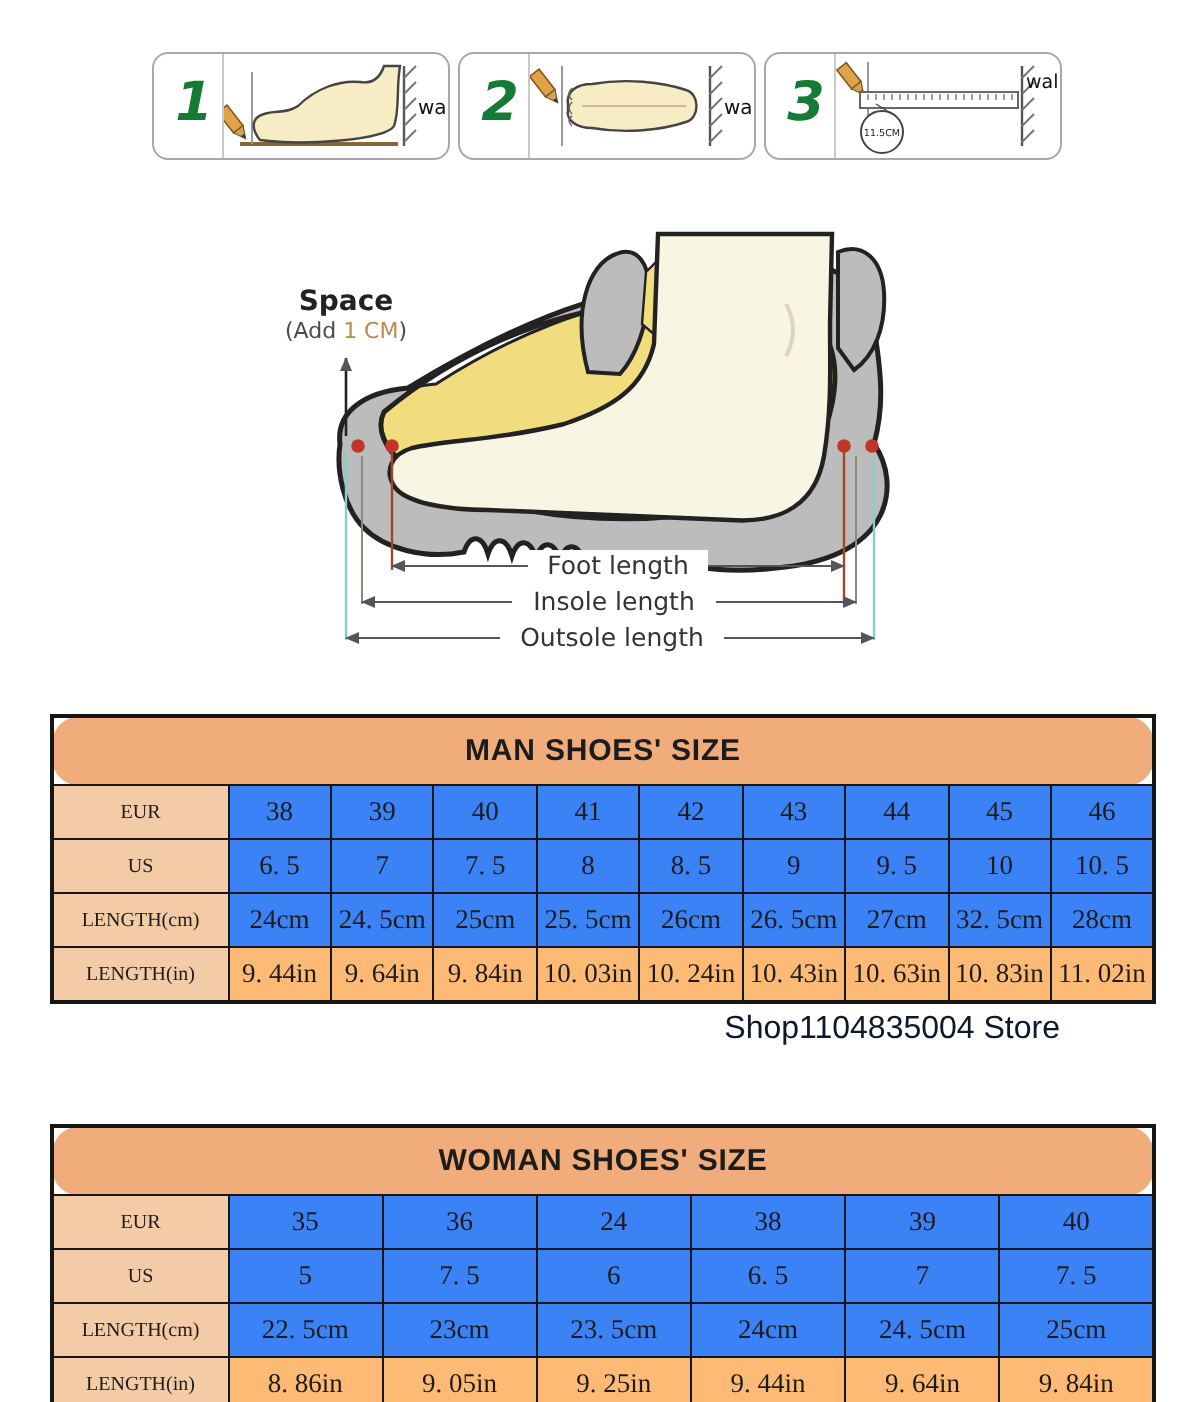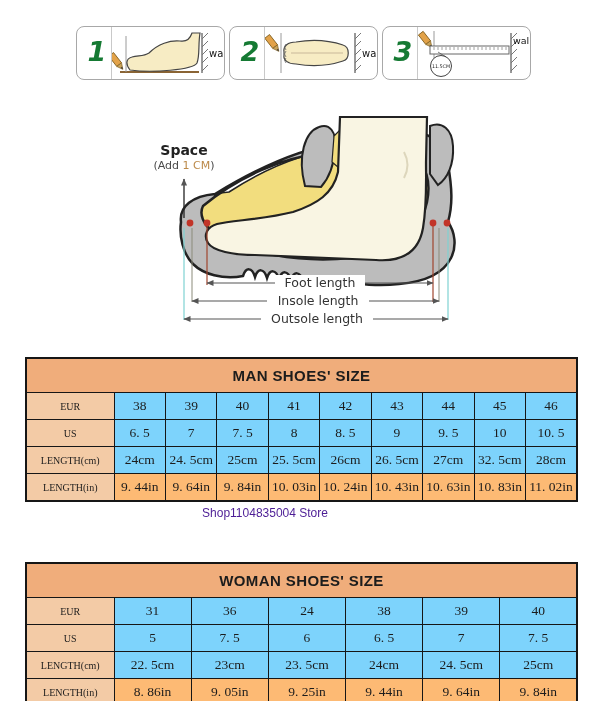--- a/index.html
+++ b/index.html
@@ -14,42 +14,42 @@
     background:#fff;position:relative;box-sizing:border-box;
   }
   .step-num{
     position:absolute;left:8px;top:8px;width:24px;text-align:center;
     font-family:"DejaVu Sans",sans-serif;font-weight:800;font-style:italic;
     font-size:27px;color:#157a33;line-height:34px;
   }
   .panel-divider{position:absolute;left:34px;top:0;width:1px;height:100%;background:#c9c9c9;}
   .panel svg{position:absolute;left:35px;top:0;}
   
-  .diagram{position:absolute;left:140px;top:104px;width:330px;height:240px;margin-left:11px;}
+  .diagram{position:absolute;left:140px;top:104px;width:330px;height:240px;}
   
   .size-table{
     position:absolute;left:25px;width:553px;border-collapse:collapse;table-layout:fixed;
     font-family:"Liberation Serif",serif;color:#1c1c1c;
   }
   .man-pos{top:357px;}
   .woman-pos{top:562px;}
   .size-table th,.size-table td{border:1.8px solid #161616;text-align:center;padding:0;}
   .size-table{border:2.5px solid #161616;}
   .title-cell{
     background:#f0ad7b;height:33px;
-    font-family:"Liberation Sans",sans-serif;font-weight:bold;font-size:15px;letter-spacing:.4px;
+    font-family:"Liberation Sans",sans-serif;font-weight:bold;font-size:15px;letter-spacing:.4px;border-radius:14px;
   }
   .size-table tbody th{background:#f3cba6;font-weight:normal;font-size:10px;height:26px;}
-  .size-table tbody td{background:#7dd3fc;font-size:13.5px;height:26px;}
+  .size-table tbody td{background:#3b82f6;font-size:13.5px;height:26px;}
   .size-table tbody tr.row-in td{background:#fdba74;}
   col.c-label{width:88px;}
   
   .store{
-    position:absolute;top:506px;left:0;right:70px;text-align:center;
-    font-size:12px;color:#4c1d95;
+    position:absolute;top:506px;left:0;right:70px;text-align:right;
+    font-size:16px;color:#0f172a;
   }
   
   text{font-family:"DejaVu Sans",sans-serif;}
 </style>
 </head>
 <body>
 
 <div class="panels">
 
   <div class="panel">
@@ -231,21 +231,21 @@
       <col span="6">
     </colgroup>
   <thead>
     <tr>
       <th class="title-cell" colspan="7">WOMAN SHOES' SIZE</th>
     </tr>
   </thead>
   <tbody>
       <tr>
         <th>EUR</th>
-        <td>31</td>
+        <td>35</td>
         <td>36</td>
         <td>24</td>
         <td>38</td>
         <td>39</td>
         <td>40</td>
       </tr>
       <tr>
         <th>US</th>
         <td>5</td>
         <td>7. 5</td>

